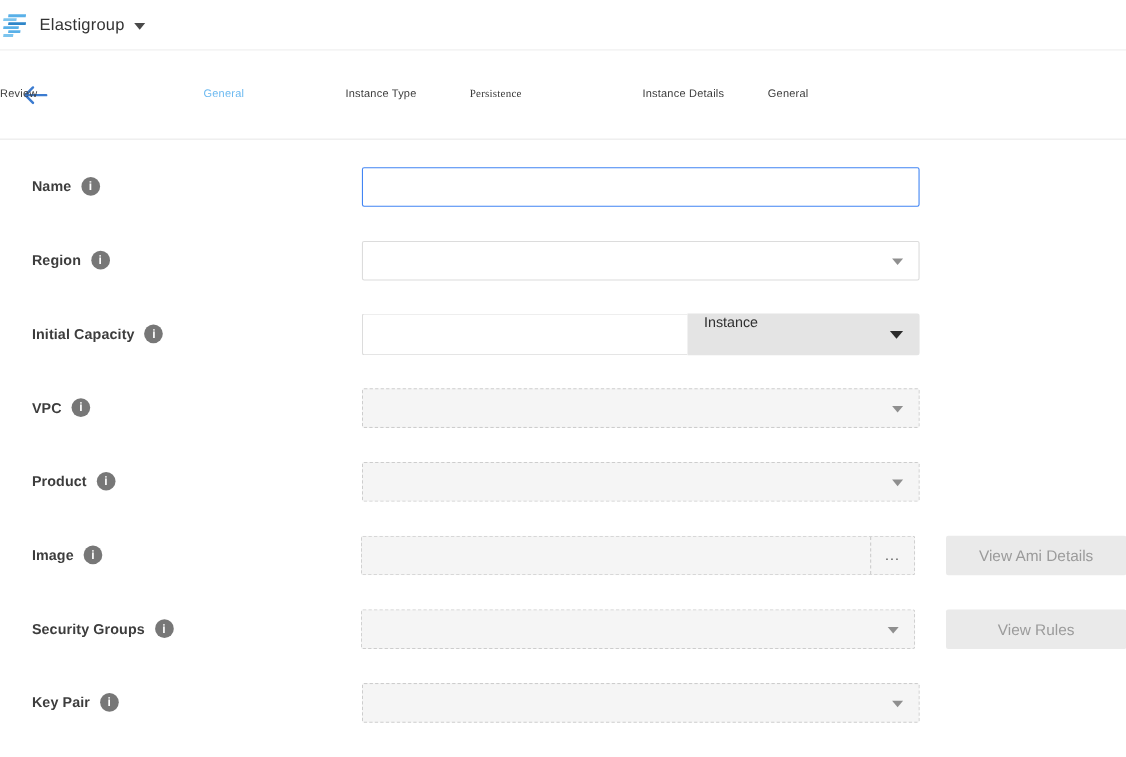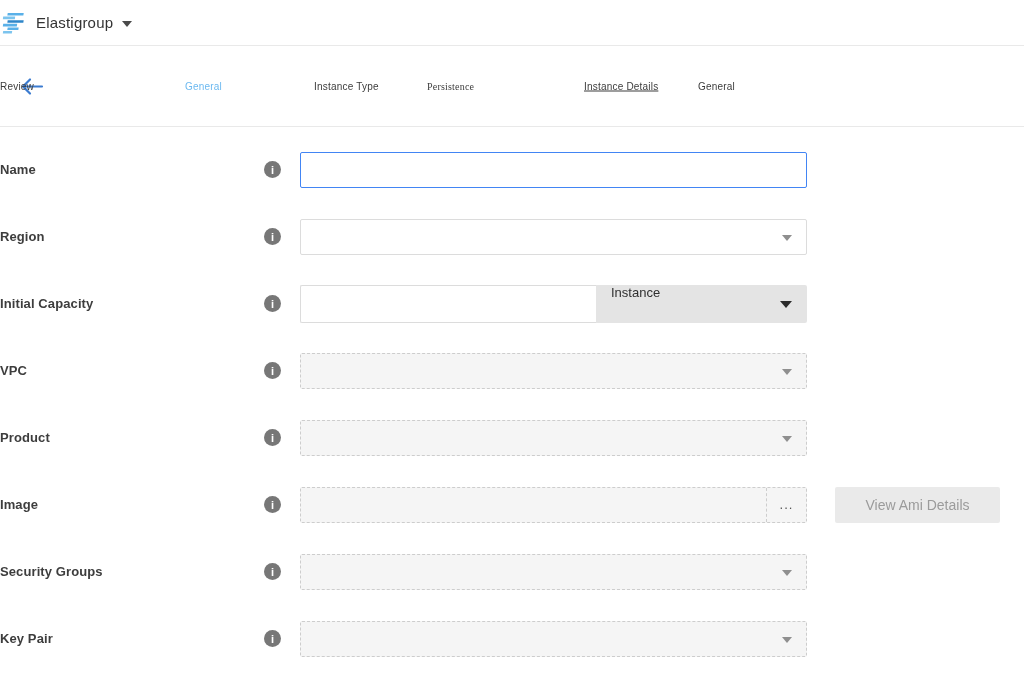--- a/index.html
+++ b/index.html
@@ -19,28 +19,28 @@
   .tabbar { position:relative; height:81px; border-bottom:1px solid #e9e9e9; background:#fff; }
   .back { position:absolute; left:20px; top:50%; transform:translateY(-50%);
           width:26px; height:22px; cursor:pointer; display:flex; align-items:center; }
   .tab { position:absolute; top:50%; transform:translateY(-50%); font-size:10px;
          color:#3c3c3c; letter-spacing:.2px; cursor:pointer; white-space:nowrap; }
   .tab.active { color:#6cb9f0; }
   .tab:nth-of-type(1){ left:89px; }
   .tab:nth-of-type(2){ left:185px; }
   .tab:nth-of-type(3){ left:314px; }
   .tab:nth-of-type(4){ left:427px;font-family:Liberation Serif, serif; }
-  .tab:nth-of-type(5){ left:584px;text-decoration:underline; }
+  .tab:nth-of-type(5){ left:584px; }
   .tab:nth-of-type(6){ left:698px; }
 
   
   .form { padding-top:24px; }
   .row { display:flex; align-items:center; margin-bottom:30px; height:37px; }
-  .labelcol { width:300px; display:flex; align-items:center; justify-content:space-between;
-              padding-right:19px; }
+  .labelcol { width:300px; display:flex; align-items:center; justify-content:flex-start;
+              padding-right:19px;margin-left:29px; }
   .flabel { font-size:13px; font-weight:bold; color:#3d3d3d; letter-spacing:.1px; }
   .info { width:17px; height:17px; border-radius:50%; background:#777; color:#fff;
           font-size:11px; font-weight:bold; display:flex; align-items:center;
           justify-content:center; margin-left:9px; flex:0 0 17px; cursor:pointer; }
 
   .ctl { position:relative; width:507px; height:36px; border-radius:2px; }
   .txt-focus { border:1.5px solid #4285f4; background:#fff; }
   .sel { border:1px solid #dcdcdc; background:#fff; cursor:pointer; }
   .sel-caret { position:absolute; right:14px; top:50%; margin-top:-2px;
                border-left:5px solid transparent; border-right:5px solid transparent;
@@ -171,20 +171,21 @@
   </div>
 
   <div class="row">
     <div class="labelcol">
       <span class="flabel">Security Groups</span>
       <span class="info">i</span>
     </div>
     <div class="ctl disabled">
       <span class="sel-caret"></span>
     </div>
+    <button class="side-btn">View Rules</button>
   </div>
 
   <div class="row">
     <div class="labelcol">
       <span class="flabel">Key Pair</span>
       <span class="info">i</span>
     </div>
     <div class="ctl disabled">
       <span class="sel-caret"></span>
     </div>

